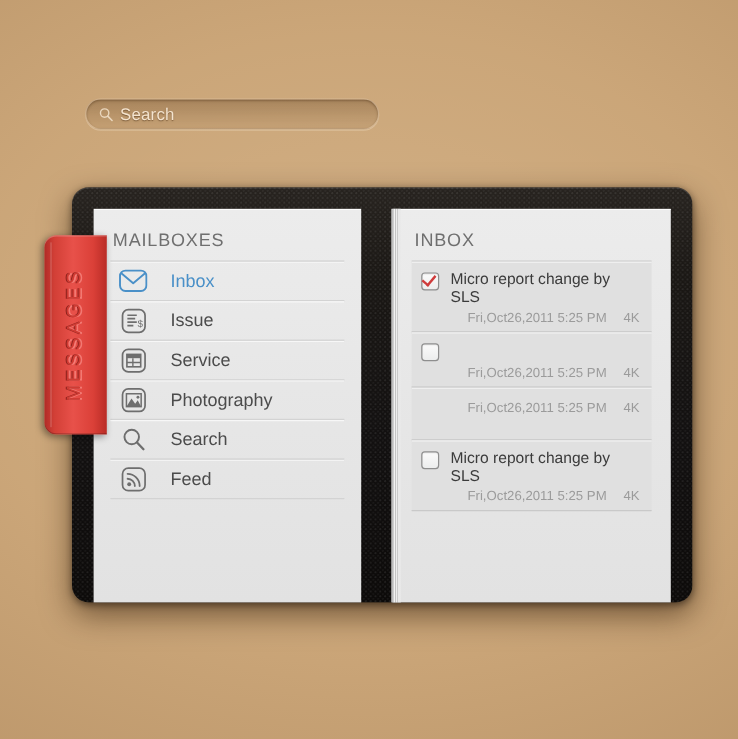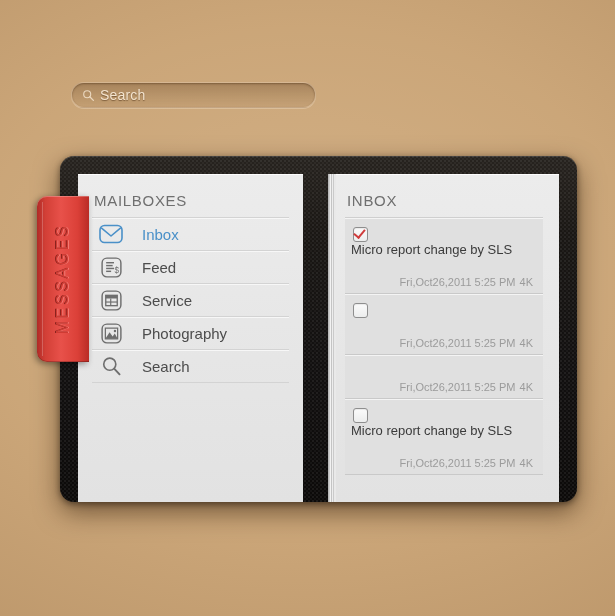--- a/index.html
+++ b/index.html
@@ -235,21 +235,20 @@
     border-bottom: 1px solid #c9c9c9;
     box-shadow: inset 0 1px 0 #f4f4f4;
     padding: 7px 6px 5px 6px;
     min-height: 44px;
     box-sizing: border-box;
     position: relative;
   }
   .email-top {
     display: flex;
     align-items: flex-start;
-    flex-direction: column;
   }
   .checkbox {
     width: 13px; height: 13px;
     flex: 0 0 auto;
     border: 1px solid #8e8e8e;
     border-radius: 3px;
     background: linear-gradient(180deg,#fbfbfb 0%, #eceded 100%);
     margin: 2px 9px 0 2px;
     position: relative;
     box-shadow: inset 0 1px 1px rgba(0,0,0,0.07);
@@ -266,23 +265,23 @@
   .email-subject {
     font-size: 13px;
     color: #3b3b3b;
     line-height: 15px;
     padding-right: 2px;
   }
   .email-meta {
     display: flex;
     justify-content: flex-end;
     align-items: baseline;
-    gap: 4px;
+    gap: 14px;
     padding-right: 4px;
-    margin-top: 19px;
+    margin-top: 4px;
   }
   .email-date, .email-size {
     font-size: 11px;
     color: #9b9b9b;
   }
 
   svg { display: block; }
 </style>
 </head>
 <body>
@@ -326,21 +325,21 @@
         <span class="mb-icon">
           <svg viewBox="0 0 24 24" width="23" height="23">
             <rect x="2.2" y="2.2" width="19.6" height="19.6" rx="5" ry="5" fill="none" stroke="#6e6e6e" stroke-width="1.5"></rect>
             <line x1="6.4" y1="7" x2="14.6" y2="7" stroke="#6e6e6e" stroke-width="1.5"></line>
             <line x1="6.4" y1="10" x2="13.2" y2="10" stroke="#6e6e6e" stroke-width="1.5"></line>
             <line x1="6.4" y1="13" x2="14.6" y2="13" stroke="#6e6e6e" stroke-width="1.5"></line>
             <line x1="6.4" y1="16" x2="11.6" y2="16" stroke="#6e6e6e" stroke-width="1.5"></line>
             <text x="15.2" y="17.6" font-size="8.5" fill="#6e6e6e" font-family="'Liberation Sans', sans-serif">$</text>
           </svg>
         </span>
-        <span class="mb-label">Feed</span>
+        <span class="mb-label">Issue</span>
       </li>
 
       <li>
         <span class="mb-icon">
           <svg viewBox="0 0 24 24" width="23" height="23">
             <rect x="2.2" y="2.2" width="19.6" height="19.6" rx="5" ry="5" fill="none" stroke="#6e6e6e" stroke-width="1.5"></rect>
             <rect x="6" y="6.6" width="12" height="10.8" fill="none" stroke="#6e6e6e" stroke-width="1.4"></rect>
             <rect x="6" y="6.6" width="12" height="3.3" fill="#6e6e6e"></rect>
             <line x1="6" y1="13.6" x2="18" y2="13.6" stroke="#6e6e6e" stroke-width="1.2"></line>
             <line x1="11.2" y1="9.9" x2="11.2" y2="17.4" stroke="#6e6e6e" stroke-width="1.2"></line>
@@ -364,20 +363,31 @@
       <li>
         <span class="mb-icon">
           <svg viewBox="0 0 24 24" width="23" height="23">
             <circle cx="10.2" cy="9.6" r="6.3" fill="none" stroke="#6e6e6e" stroke-width="1.7"></circle>
             <line x1="14.8" y1="14.3" x2="20.4" y2="20.2" stroke="#6e6e6e" stroke-width="2" stroke-linecap="round"></line>
           </svg>
         </span>
         <span class="mb-label">Search</span>
       </li>
 
+      <li>
+        <span class="mb-icon">
+          <svg viewBox="0 0 24 24" width="23" height="23">
+            <rect x="2.2" y="2.2" width="19.6" height="19.6" rx="5" ry="5" fill="none" stroke="#6e6e6e" stroke-width="1.5"></rect>
+            <circle cx="8" cy="16.2" r="1.7" fill="#6e6e6e"></circle>
+            <path d="M6.6 11.4 A6.4 6.4 0 0 1 12.9 17.7" fill="none" stroke="#6e6e6e" stroke-width="1.6" stroke-linecap="round"></path>
+            <path d="M6.6 7.2 A10.6 10.6 0 0 1 17.1 17.7" fill="none" stroke="#6e6e6e" stroke-width="1.6" stroke-linecap="round"></path>
+          </svg>
+        </span>
+        <span class="mb-label">Feed</span>
+      </li>
     </ul>
   </div>
 
   <div id="spine"></div>
 
   <div class="page" id="page-right">
     <div class="section-title">INBOX</div>
 
     <ul id="email-list">
 

